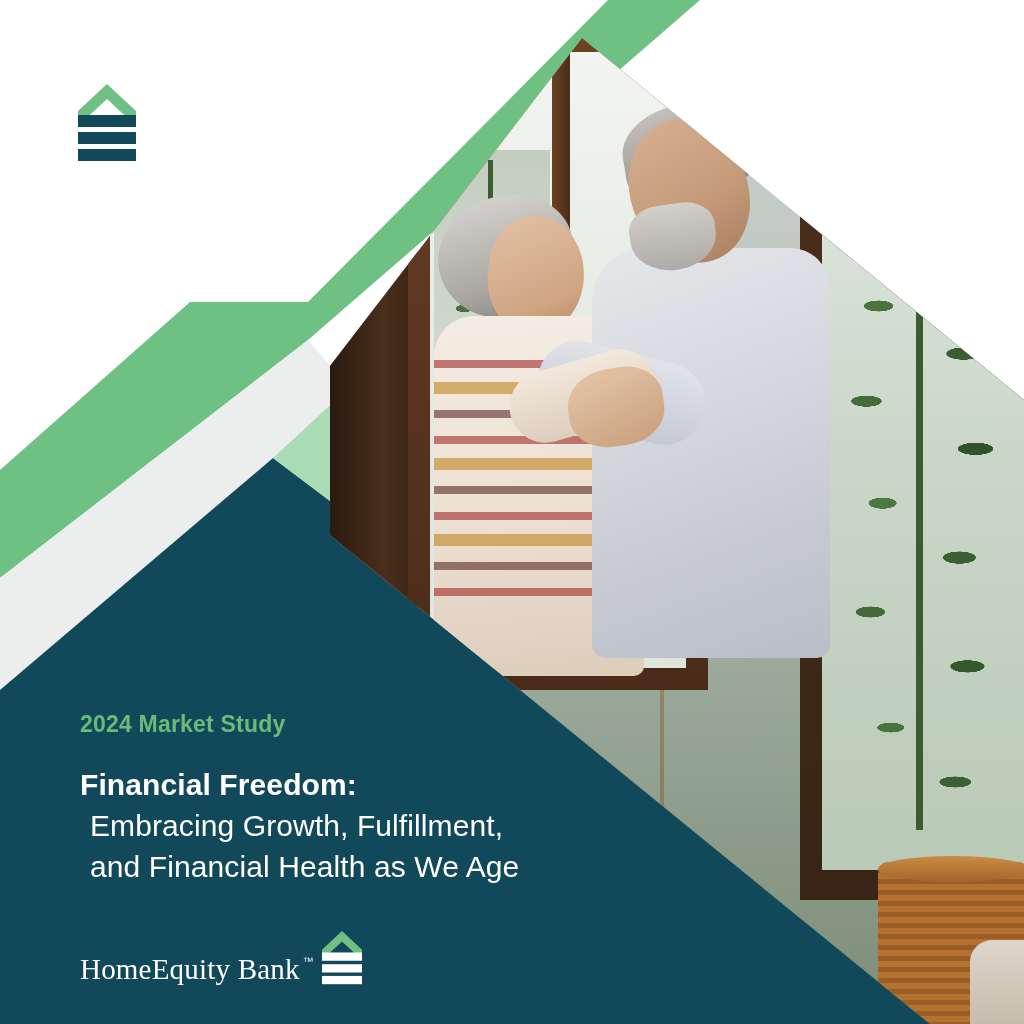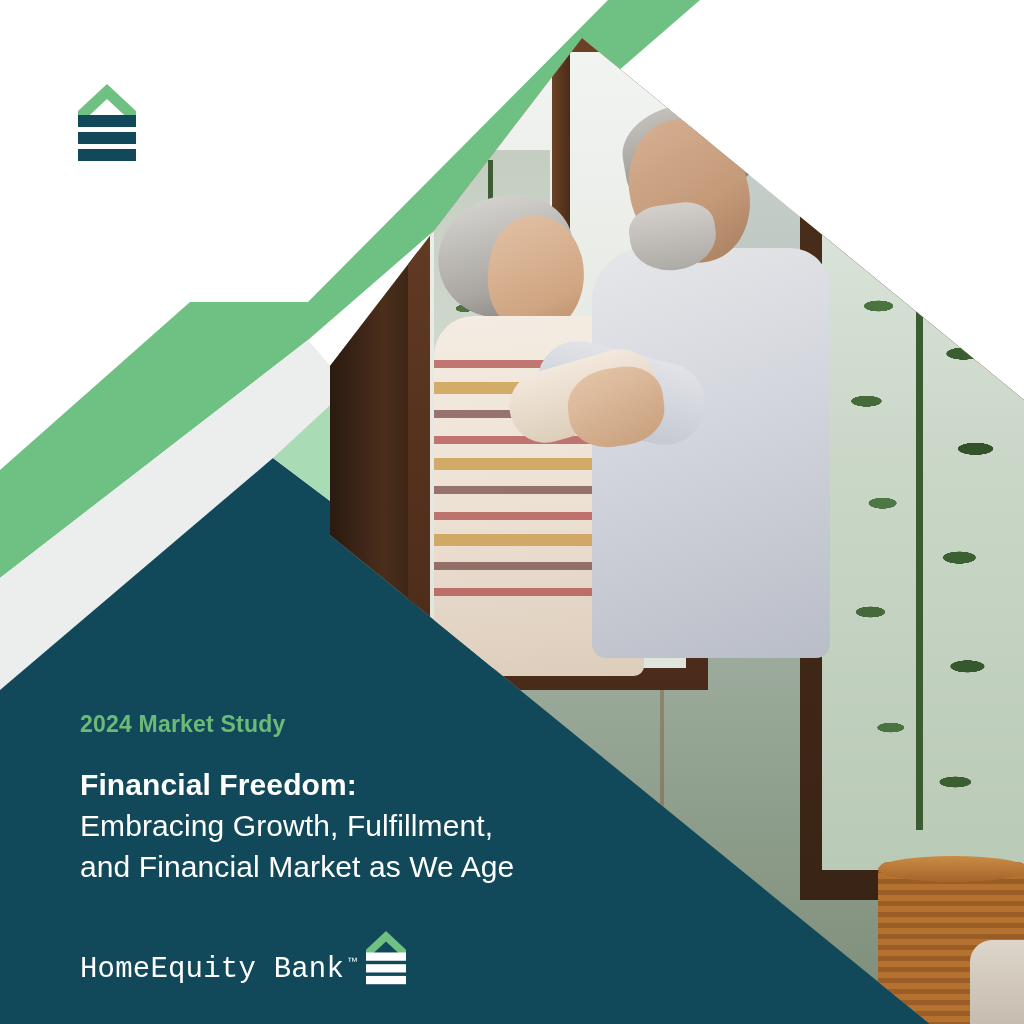--- a/index.html
+++ b/index.html
@@ -266,38 +266,39 @@
     font-weight: 400;
     line-height: 1.36;
     letter-spacing: .1px;
   }
   .headline .lead {
     font-weight: 700;
     display: block;
   }
   .headline .rest {
     display: block;
+    margin-left: 10px;
   }
 
   
   .wordmark {
     position: absolute;
     left: 80px;
     top: 930px;
     display: flex;
     align-items: flex-end;
     gap: 2px;
   }
   .wordmark-text {
     color: #ffffff;
     font-size: 29px;
     font-weight: 400;
     letter-spacing: .2px;
     line-height: 1;
-    font-family: Liberation Mono, monospace;
+    font-family: Liberation Serif, serif;
     white-space: nowrap;
   }
   .wordmark-tm {
     color: #ffffff;
     font-size: 11px;
     line-height: 1;
     position: relative;
     top: -17px;
     left: 1px;
   }
@@ -373,21 +374,21 @@
     <rect x="0" y="31" width="58" height="12" fill="#12495a"></rect>
     <rect x="0" y="48" width="58" height="12" fill="#12495a"></rect>
     <rect x="0" y="65" width="58" height="12" fill="#12495a"></rect>
   </svg>
 
   <div class="text-block">
     <div class="eyebrow">2024 Market Study</div>
     <h1 class="headline">
       <span class="lead">Financial Freedom:</span>
       <span class="rest">Embracing Growth, Fulfillment,</span>
-      <span class="rest">and Financial Market as We Age</span>
+      <span class="rest">and Financial Health as We Age</span>
     </h1>
   </div>
 
   <div class="wordmark">
     <span class="wordmark-text">HomeEquity Bank</span>
     <span class="wordmark-tm">™</span>
     <svg class="wordmark-mark" width="40" height="54" viewBox="0 0 58 78">
       <polygon fill="#6ec183" points="29,0 58,27 58,42 29,15 0,42 0,27"></polygon>
       <rect x="0" y="31" width="58" height="12" fill="#ffffff"></rect>
       <rect x="0" y="48" width="58" height="12" fill="#ffffff"></rect>

